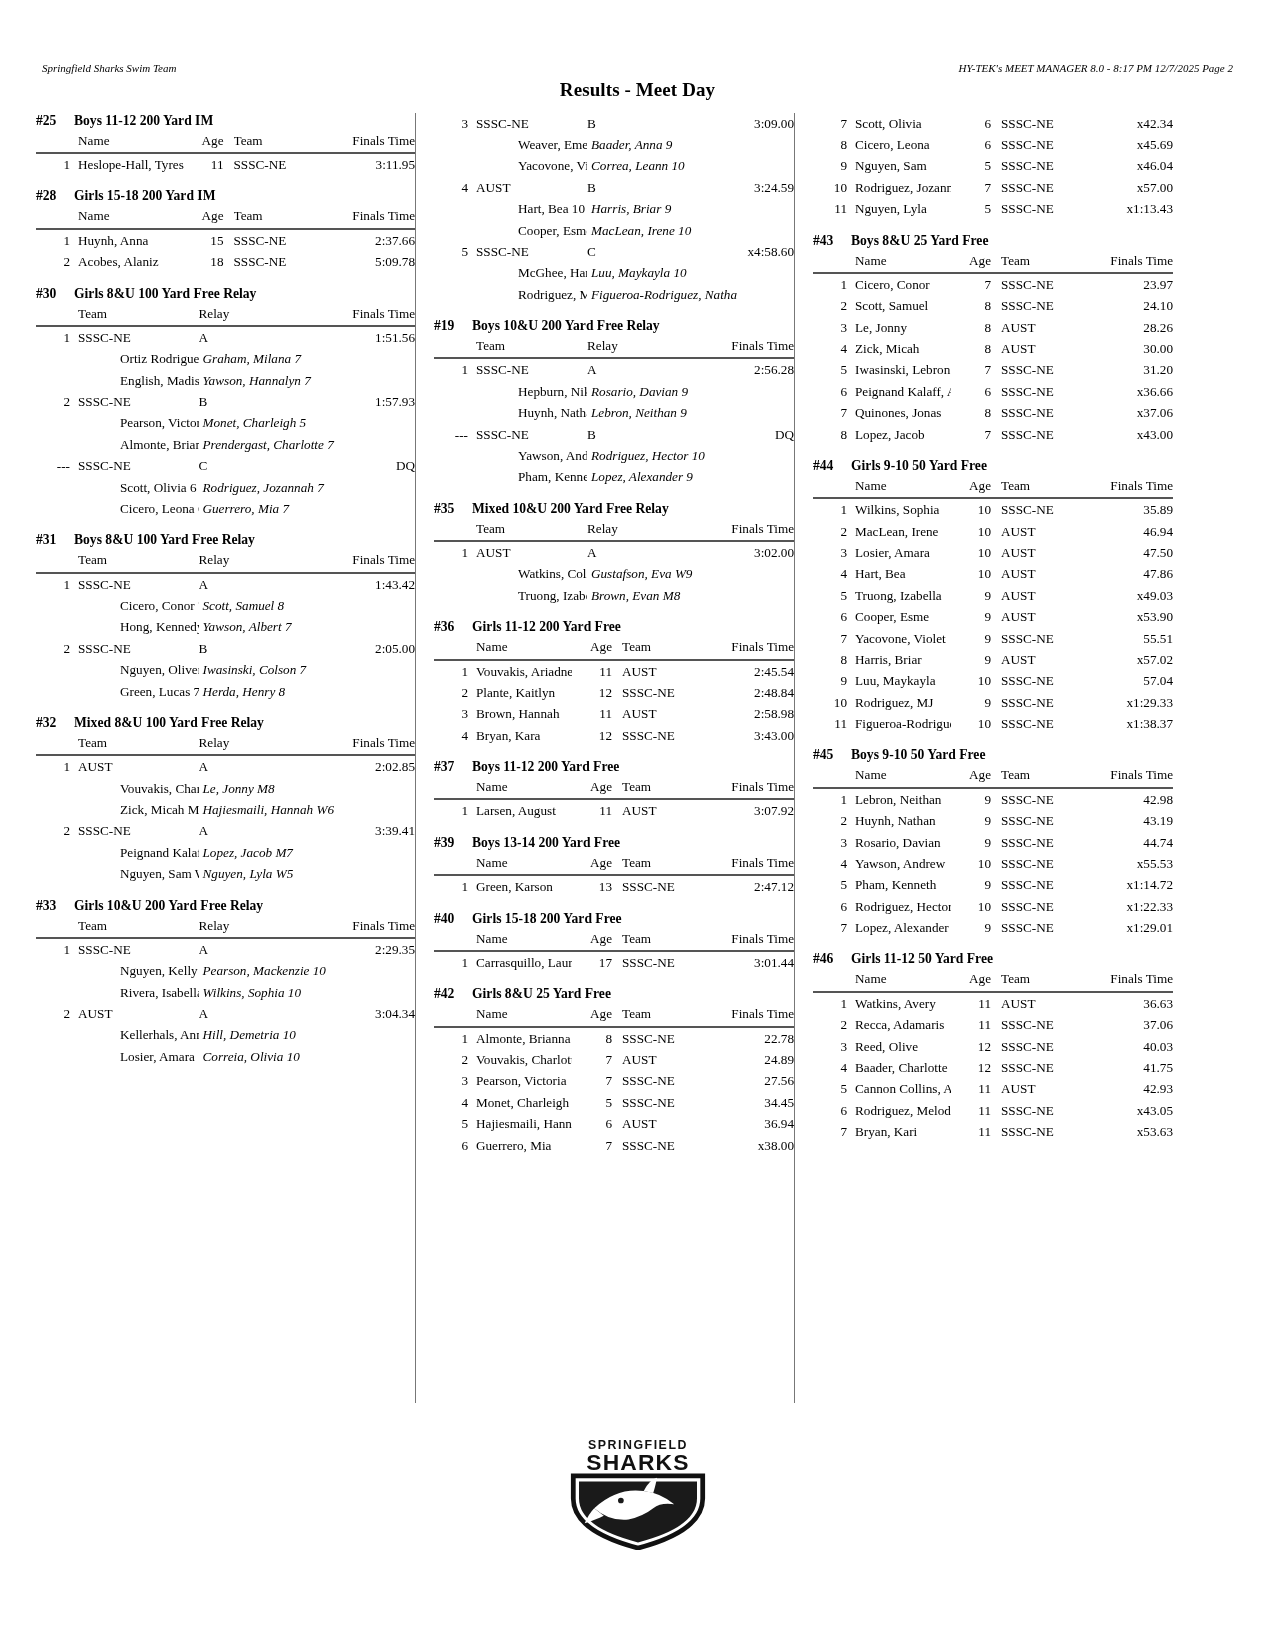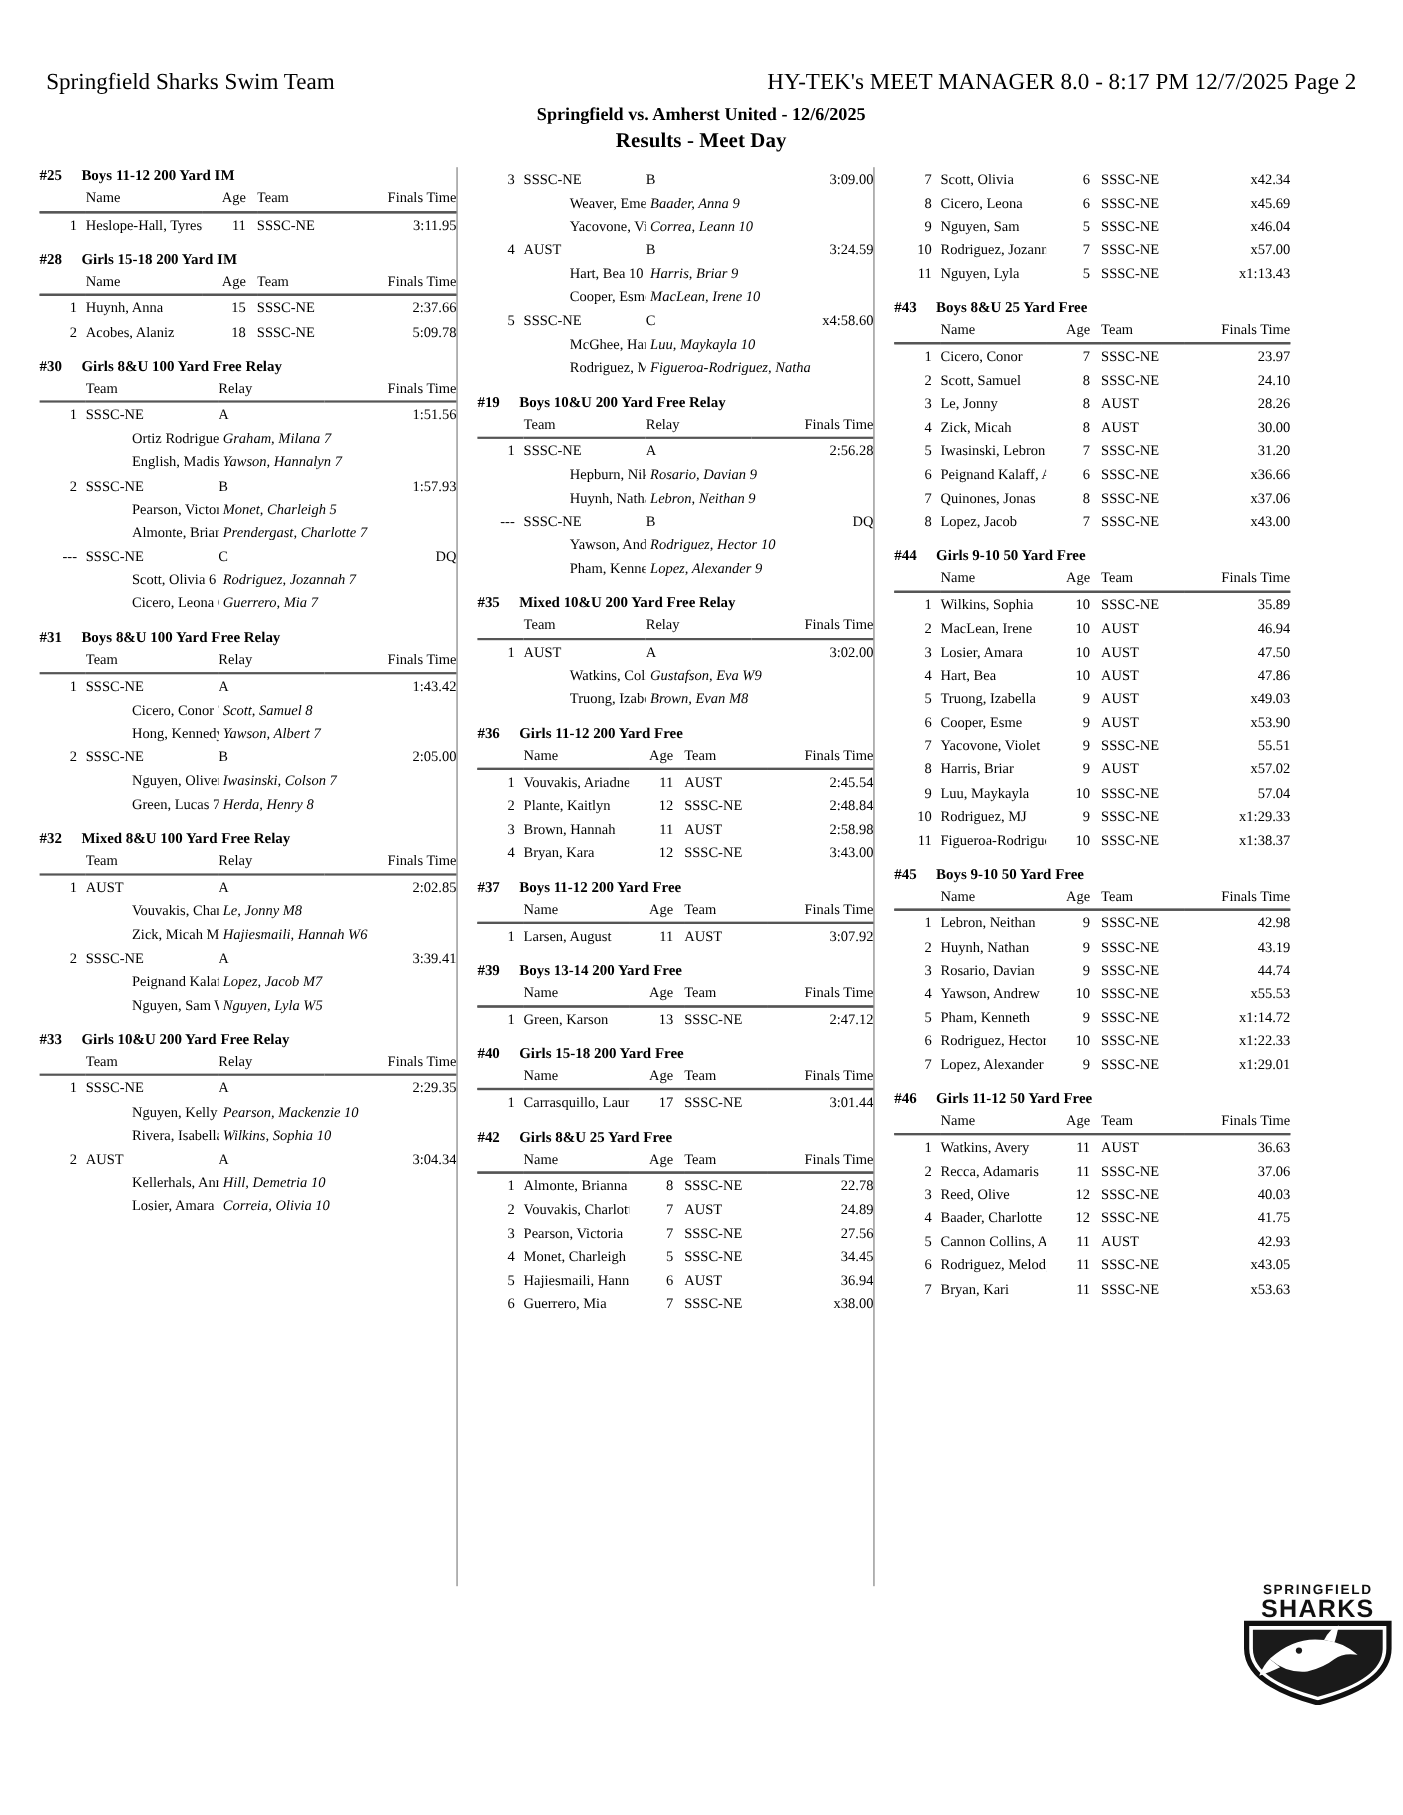--- a/index.html
+++ b/index.html
@@ -19,23 +19,24 @@
     height: 1650px;
     position: relative;
     box-sizing: border-box;
     padding: 62px 36px 0 36px;
   }
   
   .hdr-row {
     display: flex;
     justify-content: space-between;
     align-items: flex-start;
-    font-size: 21px;
+    font-size: 11px;
     line-height: 1.15;
     padding: 0 6px;
+    font-style: italic;
   }
   .hdr-left { white-space: nowrap; }
   .hdr-right { white-space: nowrap; }
   .hdr-center {
     text-align: center;
     font-weight: bold;
     font-size: 16.5px;
     margin-top: 8px;
   }
   .hdr-title {
@@ -106,39 +107,38 @@
   .sub-a { padding-left: 42px !important; }
   .sub-b { padding-left: 4px !important; font-style: italic; }
 
   
   .logo-wrap {
     position: absolute;
     left: 0;
     right: 0;
     bottom: 100px;
     display: flex;
-    justify-content: flex-end;
+    justify-content: center;
   }
   .logo {
     width: 154px;
     height: 118px;
     position: relative;
   }
   .logo svg { display: block; }
 </style>
 </head>
 <body>
 
 <div class="page">
 
   <div class="hdr-row">
     <div class="hdr-left">Springfield Sharks Swim Team</div>
     <div class="hdr-right">HY-TEK's MEET MANAGER 8.0 - 8:17 PM  12/7/2025  Page 2</div>
   </div>
-  <div class="hdr-center">Springfield vs. Amherst United - 12/6/2025</div>
   <div class="hdr-title">Results - Meet Day</div>
 
   <div class="cols">
     <div class="col col-left">
         <div class="event">
           <div class="event-title"><span class="ev-num">#25</span><span>Boys 11-12 200 Yard IM</span></div>
           <table class="rt">
             <thead>
               <tr class="hdr">
                 <th class="c-place"></th>

